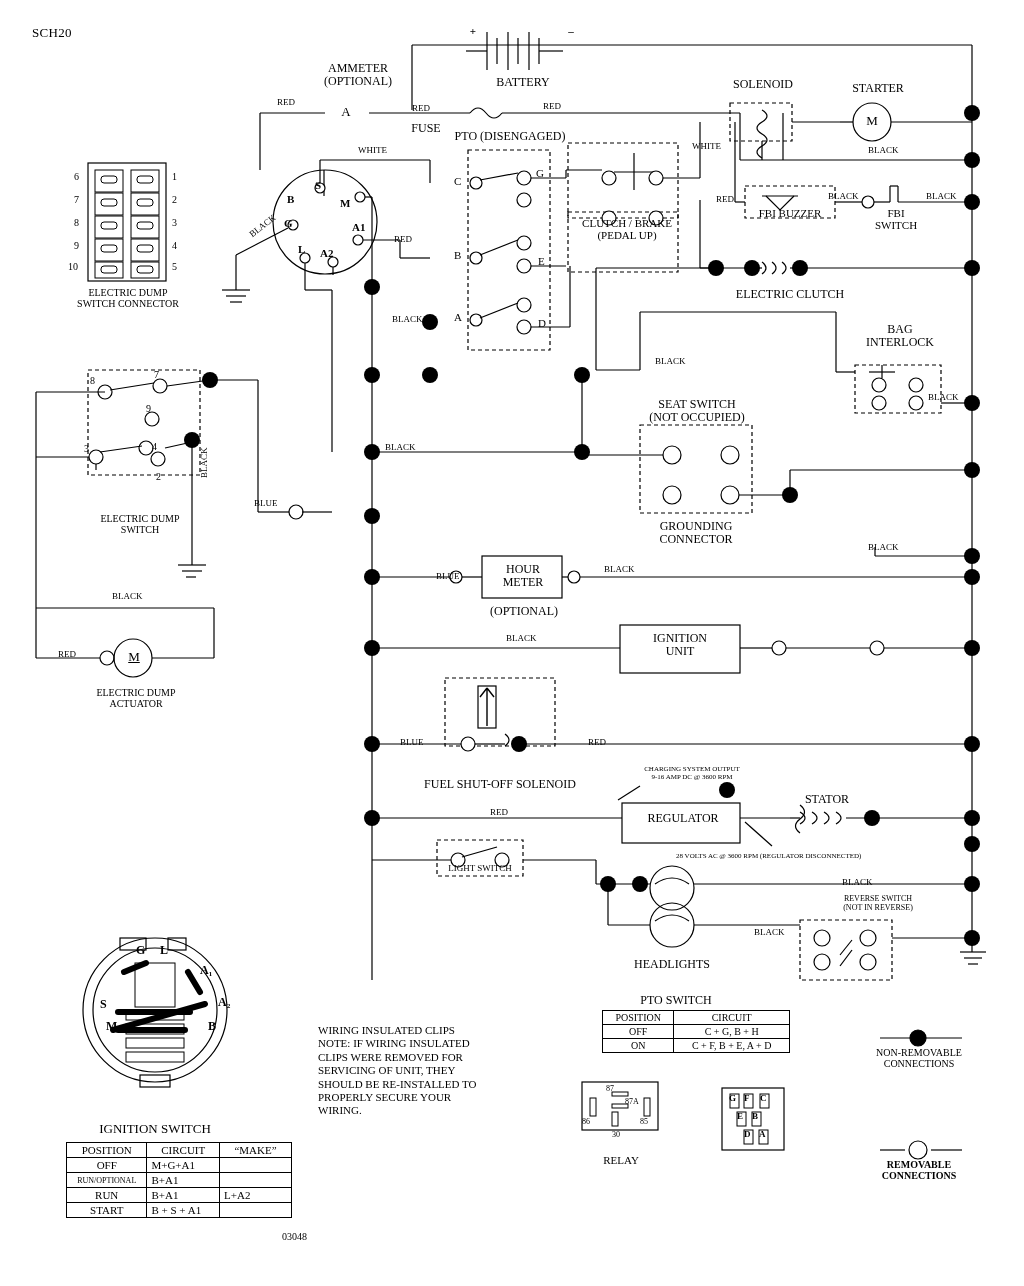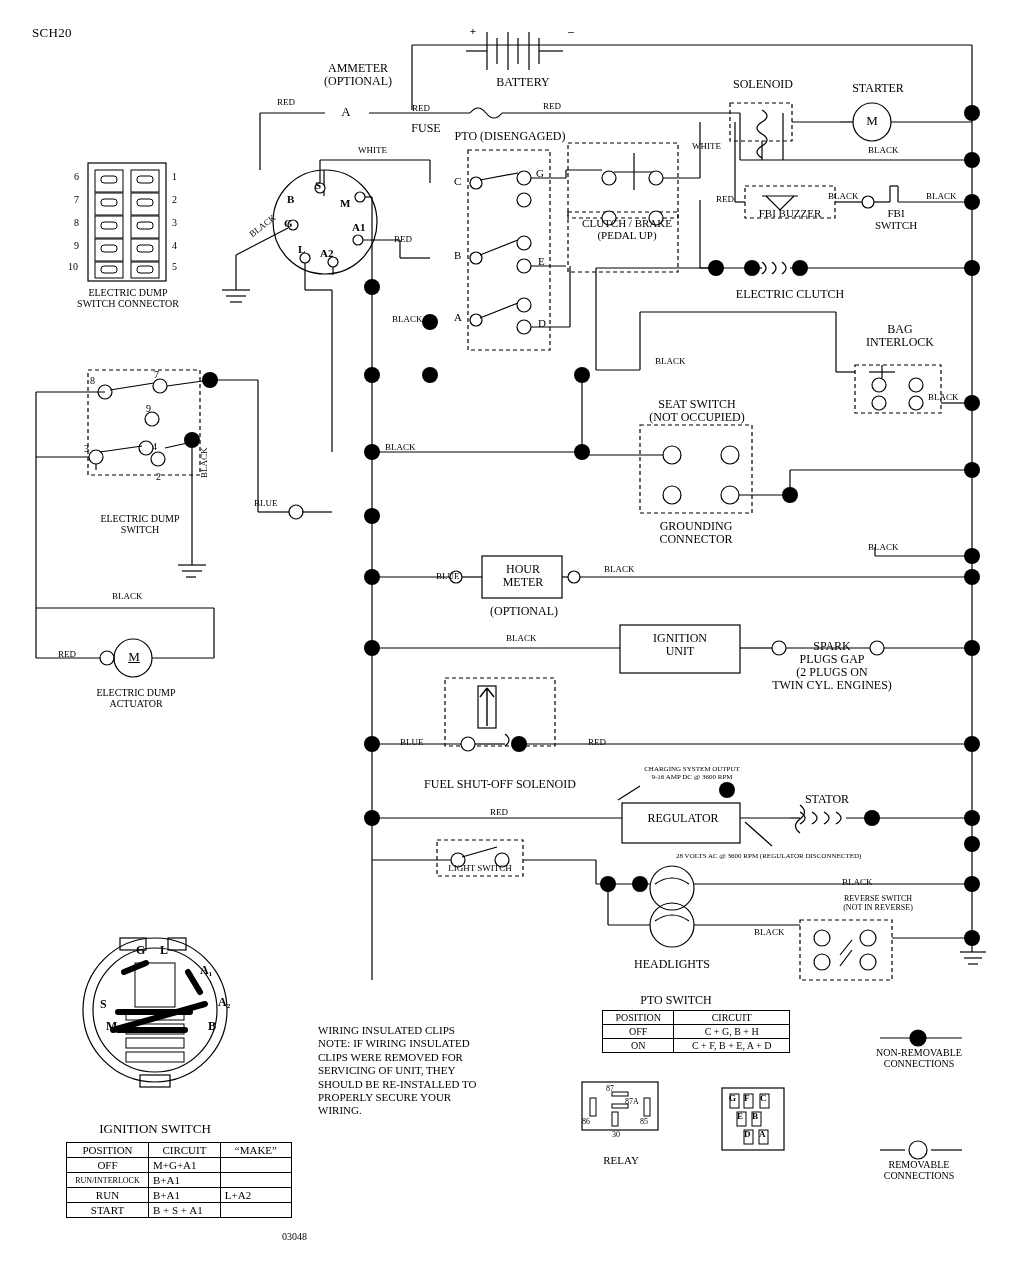--- a/index.html
+++ b/index.html
@@ -439,24 +439,20 @@
 INTERLOCK</div>
 <div class="lbl t12 c" style="left:622px;top:398px;width:150px;">SEAT SWITCH
 (NOT OCCUPIED)</div>
 <div class="lbl t12 c" style="left:632px;top:520px;width:128px;">GROUNDING
 CONNECTOR</div>
 <div class="lbl t12 c" style="left:488px;top:563px;width:70px;">HOUR
 METER</div>
 <div class="lbl t12 c" style="left:478px;top:605px;width:92px;">(OPTIONAL)</div>
 <div class="lbl t12 c" style="left:628px;top:632px;width:104px;">IGNITION
 UNIT</div>
-<div class="lbl t12 c" style="left:746px;top:640px;width:172px;">SPARK
-PLUGS GAP
-(2 PLUGS ON
-TWIN CYL. ENGINES)</div>
 <div class="lbl t12 c" style="left:410px;top:778px;width:180px;">FUEL SHUT-OFF SOLENOID</div>
 <div class="lbl t12 c" style="left:636px;top:812px;width:94px;">REGULATOR</div>
 <div class="lbl t12 c" style="left:790px;top:793px;width:74px;">STATOR</div>
 <div class="lbl t7 c" style="left:626px;top:766px;width:132px;">CHARGING SYSTEM OUTPUT
 9-16 AMP DC @ 3600 RPM</div>
 <div class="lbl t7" style="left:676px;top:853px;">28 VOLTS AC @ 3600 RPM (REGULATOR DISCONNECTED)</div>
 <div class="lbl t9 c" style="left:434px;top:864px;width:92px;text-align:center;">LIGHT SWITCH</div>
 <div class="lbl t12 c" style="left:620px;top:958px;width:104px;">HEADLIGHTS</div>
 <div class="lbl t8 c" style="left:820px;top:895px;width:116px;">REVERSE SWITCH
 (NOT IN REVERSE)</div>
@@ -472,21 +468,21 @@
 <div class="lbl t11" style="left:318px;top:1024px;line-height:1.22;">WIRING INSULATED CLIPS
 NOTE: IF WIRING INSULATED
 CLIPS WERE REMOVED FOR
 SERVICING OF UNIT, THEY
 SHOULD BE RE-INSTALLED TO
 PROPERLY SECURE YOUR
 WIRING.</div>
 <div class="lbl t10" style="left:282px;top:1232px;">03048</div>
 <div class="lbl t10 c" style="left:854px;top:1048px;width:130px;">NON-REMOVABLE
 CONNECTIONS</div>
-<div class="lbl t10 c" style="left:854px;top:1160px;width:130px;">REMOVABLE
+<div class="lbl t10 c" style="left:854px;top:1160px;width:130px;font-weight:bold;">REMOVABLE
 CONNECTIONS</div>
 
 <div class="lbl t11 bold" style="left:315px;top:180px;">S</div>
 <div class="lbl t11 bold" style="left:284px;top:218px;">G</div>
 <div class="lbl t11 bold" style="left:298px;top:244px;">L</div>
 <div class="lbl t11 bold" style="left:340px;top:198px;">M</div>
 <div class="lbl t11 bold" style="left:352px;top:222px;">A1</div>
 <div class="lbl t11 bold" style="left:320px;top:248px;">A2</div>
 <div class="lbl t11 bold" style="left:287px;top:194px;">B</div>
 <div class="lbl t11" style="left:454px;top:176px;">C</div>
@@ -589,21 +585,21 @@
     <td style="width:78px">POSITION</td>
     <td style="width:74px">CIRCUIT</td>
     <td style="width:74px">“MAKE”</td>
   </tr>
   <tr>
     <td>OFF</td>
     <td style="text-align:left">M+G+A1</td>
     <td></td>
   </tr>
   <tr>
-    <td class="t8">RUN/INTERLOCK</td>
+    <td class="t8">RUN/OPTIONAL</td>
     <td style="text-align:left">B+A1</td>
     <td></td>
   </tr>
   <tr>
     <td>RUN</td>
     <td style="text-align:left">B+A1</td>
     <td style="text-align:left">L+A2</td>
   </tr>
   <tr>
     <td>START</td>

